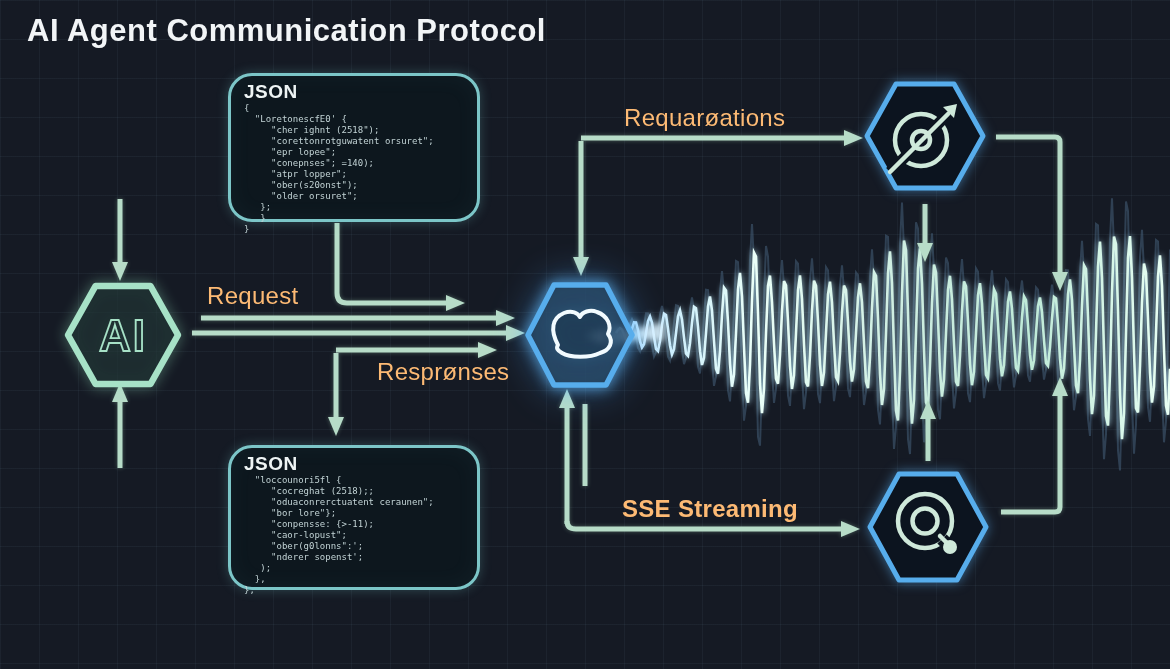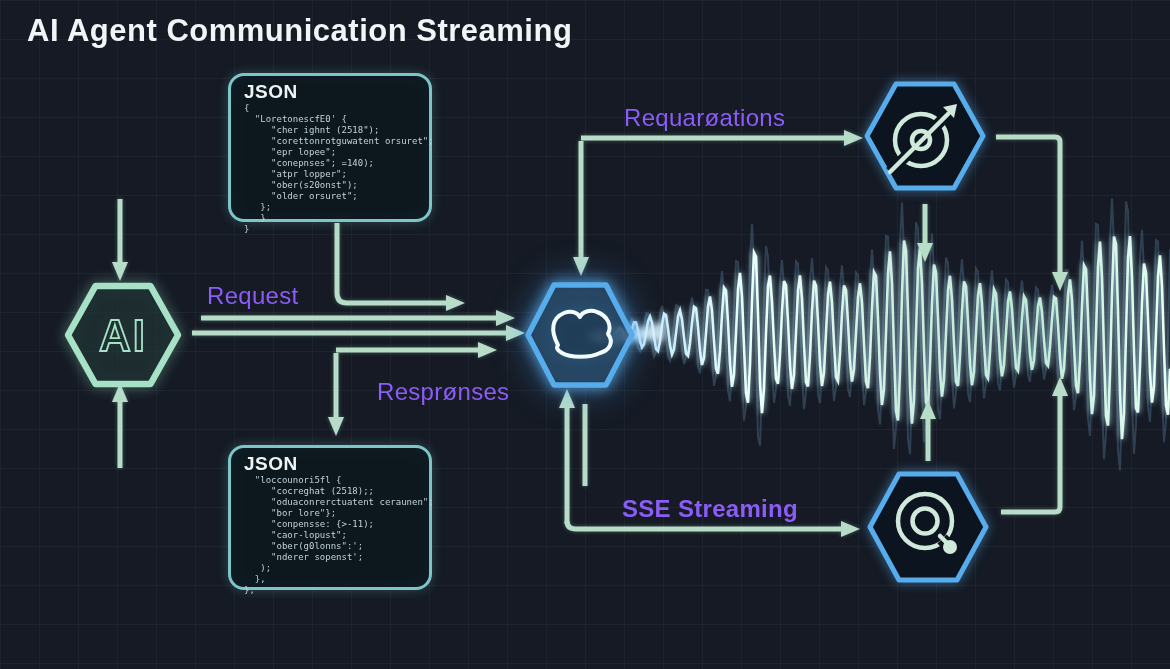--- a/index.html
+++ b/index.html
@@ -12,32 +12,32 @@
     background-size:39px 39px;
     font-family:"Liberation Sans", sans-serif;
   }
   #diagram-svg{position:absolute;left:0;top:0;z-index:1;}
   .overlay{position:absolute;z-index:2;}
   .title{
     left:27px;top:13px;font-size:31px;font-weight:bold;color:#f2f5f7;
     letter-spacing:.5px;
   }
   .json-panel{
-    left:228px;width:204px;
-    border:3px solid #7cc6c8;border-radius:16px;background:#0d171e;
+    left:228px;width:252px;
+    border:3px solid #7cc6c8;border-radius:24px;background:#0d171e;
     box-shadow:0 0 12px rgba(120,200,200,.28), inset 0 0 24px rgba(120,200,200,.05);
     padding:5px 4px 16px 13px;box-sizing:border-box;
   }
   .panel-top{top:73px;height:149px;}
   .panel-bottom{top:445px;height:145px;}
   .panel-header{font-size:19px;font-weight:bold;color:#eef4f4;letter-spacing:.5px;line-height:22px;}
   .code{font-family:"DejaVu Sans Mono", monospace;font-size:9px;line-height:11px;color:#c2d3d5;white-space:pre;}
-  .flow-label{font-size:24px;color:#8b5cf6;letter-spacing:.3px;}
+  .flow-label{font-size:24px;color:#fdba74;letter-spacing:.3px;}
   .lbl-request{left:207px;top:282px;}
-  .lbl-responses{left:377px;top:378px;}
+  .lbl-responses{left:377px;top:358px;}
   .lbl-requarations{left:624px;top:104px;}
   .lbl-sse{left:622px;top:495px;font-weight:bold;}
   .ai-text{font:bold 44px "Liberation Sans", sans-serif;fill:none;stroke:#a7e2c7;stroke-width:1.8px;letter-spacing:2px;}
   .hex-mint{fill:rgba(10,18,26,.55);stroke:#a7e2c7;stroke-width:6.5;stroke-linejoin:round;}
   .hex-blue{fill:#0c141f;stroke:#57adec;stroke-width:5;stroke-linejoin:round;}
   .arrow{fill:none;stroke:#b7dcc8;stroke-width:5;}
   .icon-stroke{fill:none;stroke:#cfe9da;stroke-width:4.5;stroke-linecap:round;}
 </style>
 </head>
 <body>
@@ -115,21 +115,21 @@
     <g>
       <circle class="icon-stroke" cx="925" cy="521" r="27"></circle>
       <line x1="942" y1="539" x2="954" y2="551" stroke="#0c141f" stroke-width="13"></line>
       <circle class="icon-stroke" cx="925" cy="521" r="12.5"></circle>
       <line class="icon-stroke" x1="940" y1="536" x2="947" y2="543"></line>
       <circle cx="950" cy="547" r="7" fill="#cfe9da"></circle>
     </g>
   </g>
 </svg>
 
-<div class="overlay title">AI Agent Communication Streaming</div>
+<div class="overlay title">AI Agent Communication Protocol</div>
 
 <div class="overlay json-panel panel-top">
   <div class="panel-header">JSON</div>
   <div class="code"><div class="code-line">{</div><div class="code-line">  "LoretonescfE0' {</div><div class="code-line">     "cher ighnt (2518");</div><div class="code-line">     "corettonrotguwatent orsuret";</div><div class="code-line">     "epr lopee";</div><div class="code-line">     "conepnses"; =140);</div><div class="code-line">     "atpr lopper";</div><div class="code-line">     "ober(s20onst");</div><div class="code-line">     "older orsuret";</div><div class="code-line">   };</div><div class="code-line">   }</div><div class="code-line">}</div></div>
 </div>
 
 <div class="overlay json-panel panel-bottom">
   <div class="panel-header">JSON</div>
   <div class="code"><div class="code-line">  "loccounori5fl {</div><div class="code-line">     "cocreghat (2518);;</div><div class="code-line">     "oduaconrerctuatent ceraunen";</div><div class="code-line">     "bor lore"};</div><div class="code-line">     "conpensse: {&gt;-11);</div><div class="code-line">     "caor-lopust";</div><div class="code-line">     "ober(g0lonns":';</div><div class="code-line">     "nderer sopenst';</div><div class="code-line">   );</div><div class="code-line">  },</div><div class="code-line">},</div></div>
 </div>

